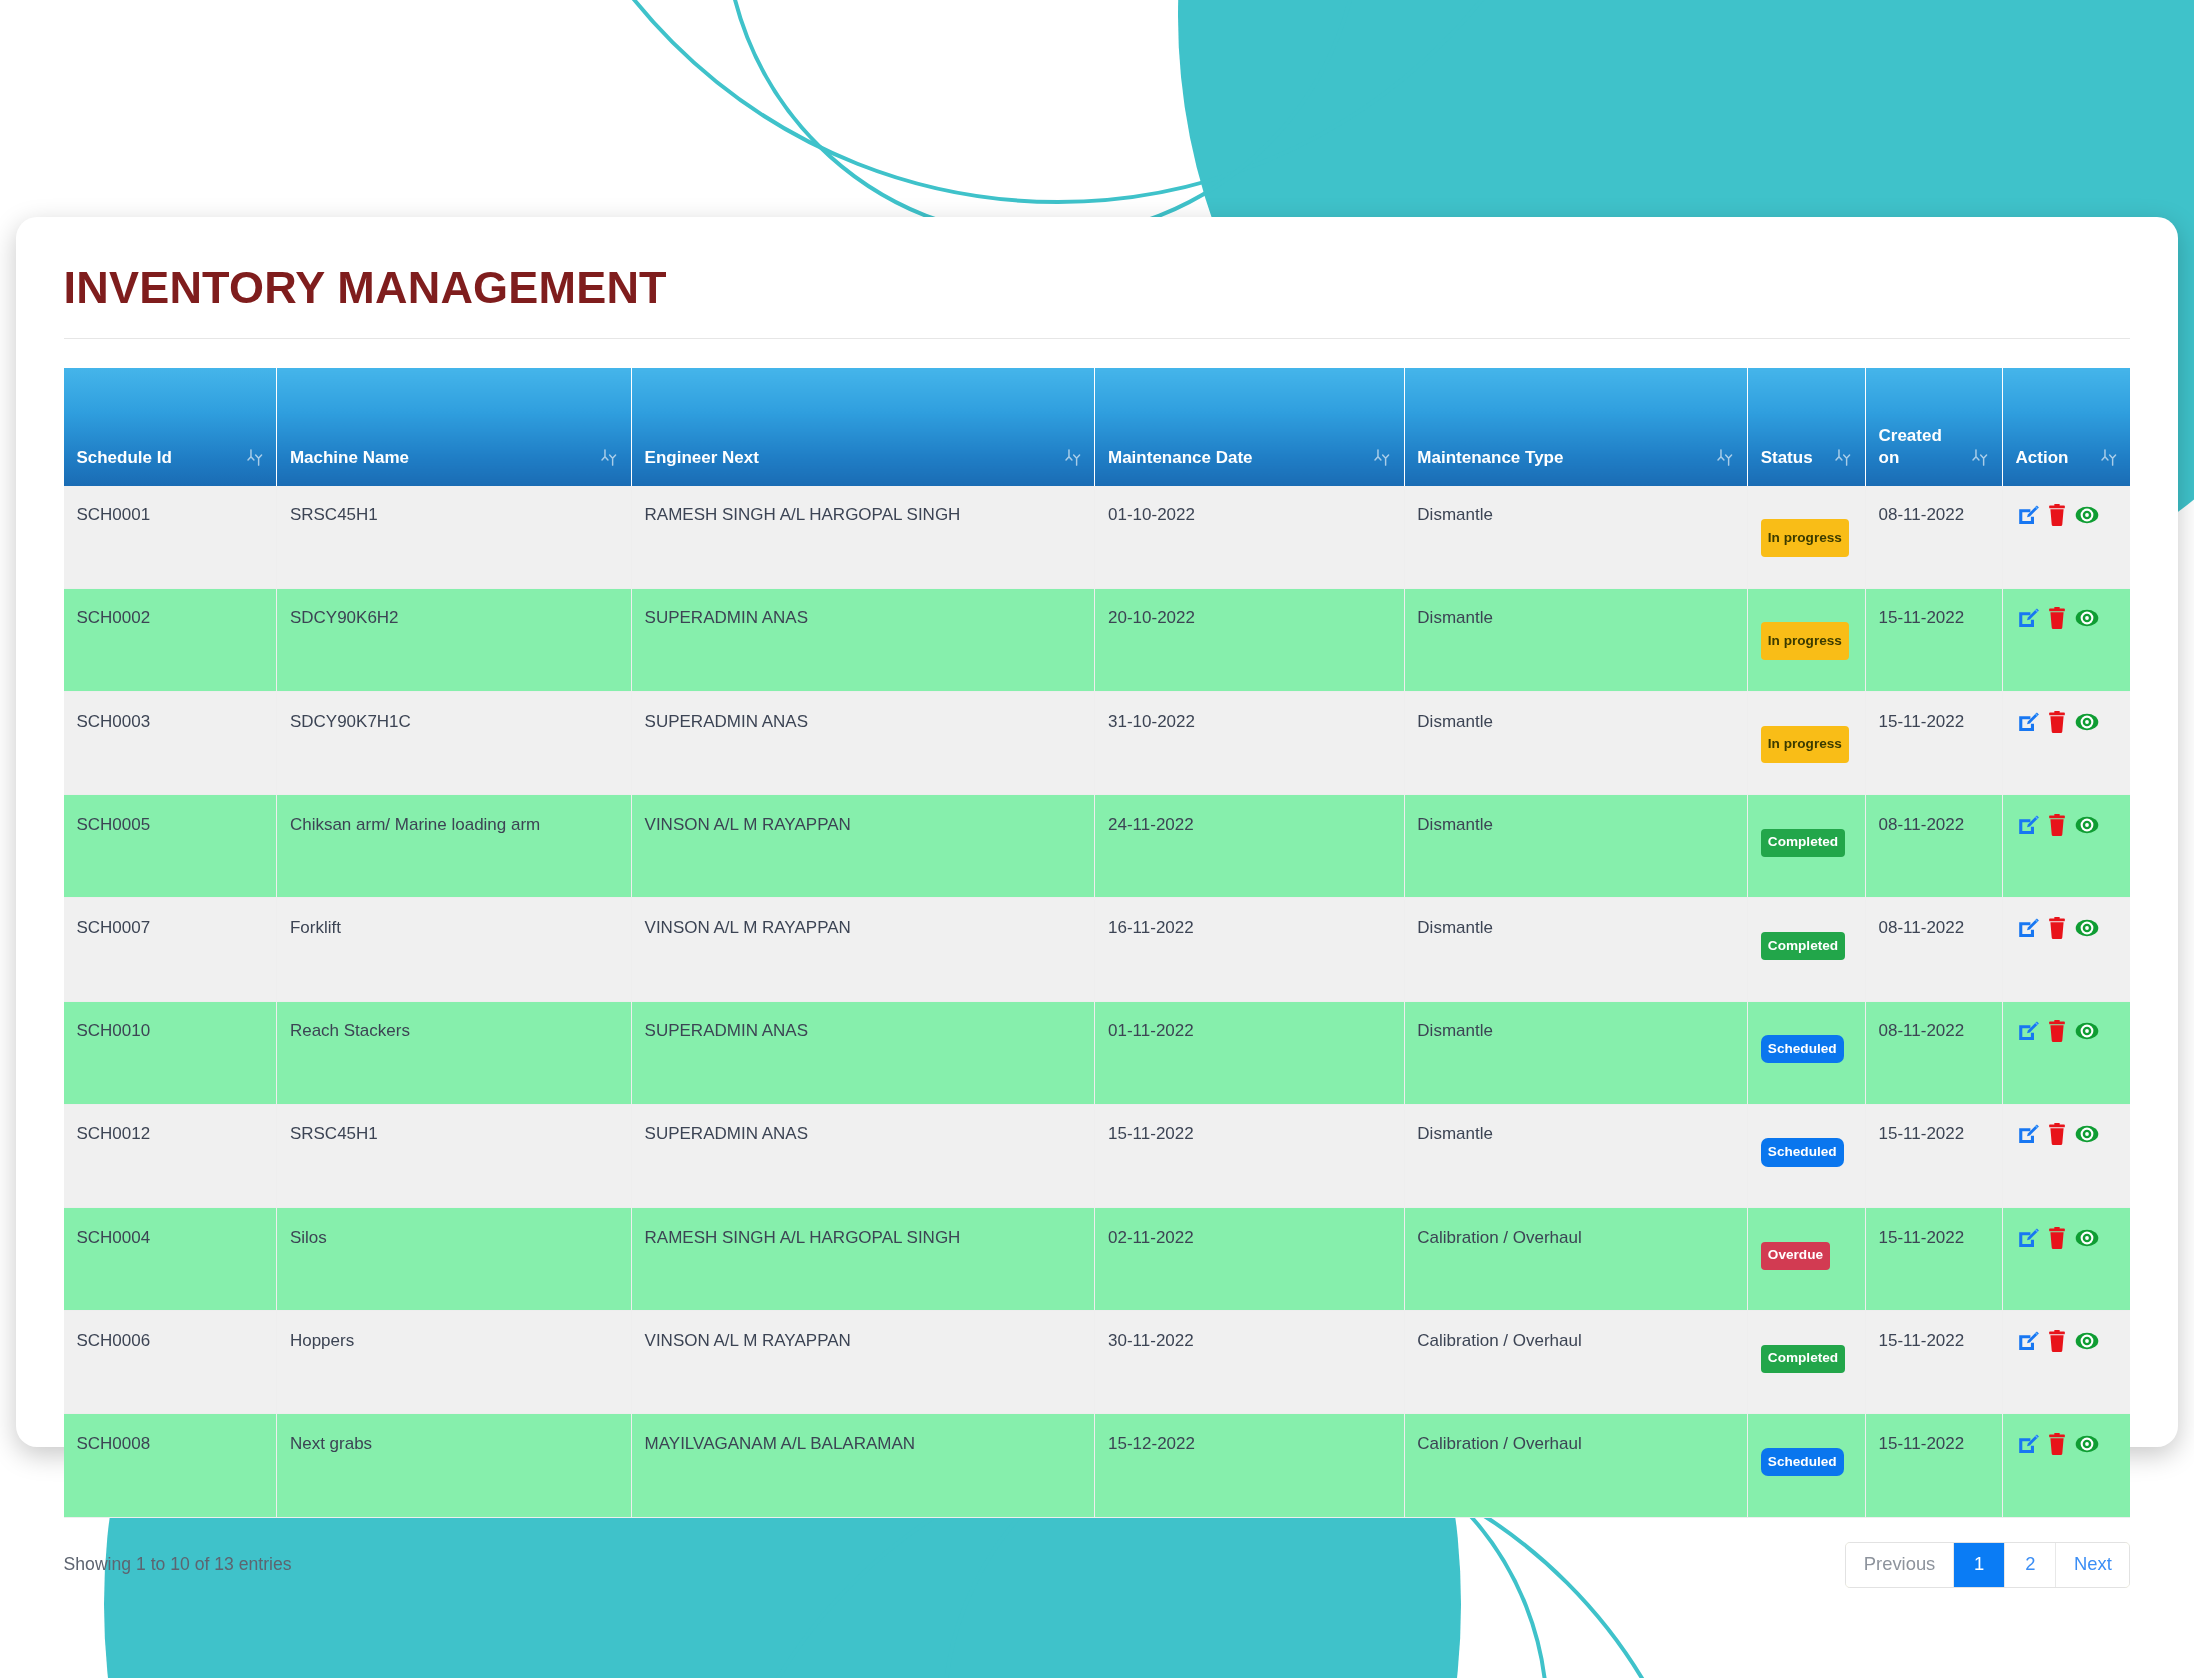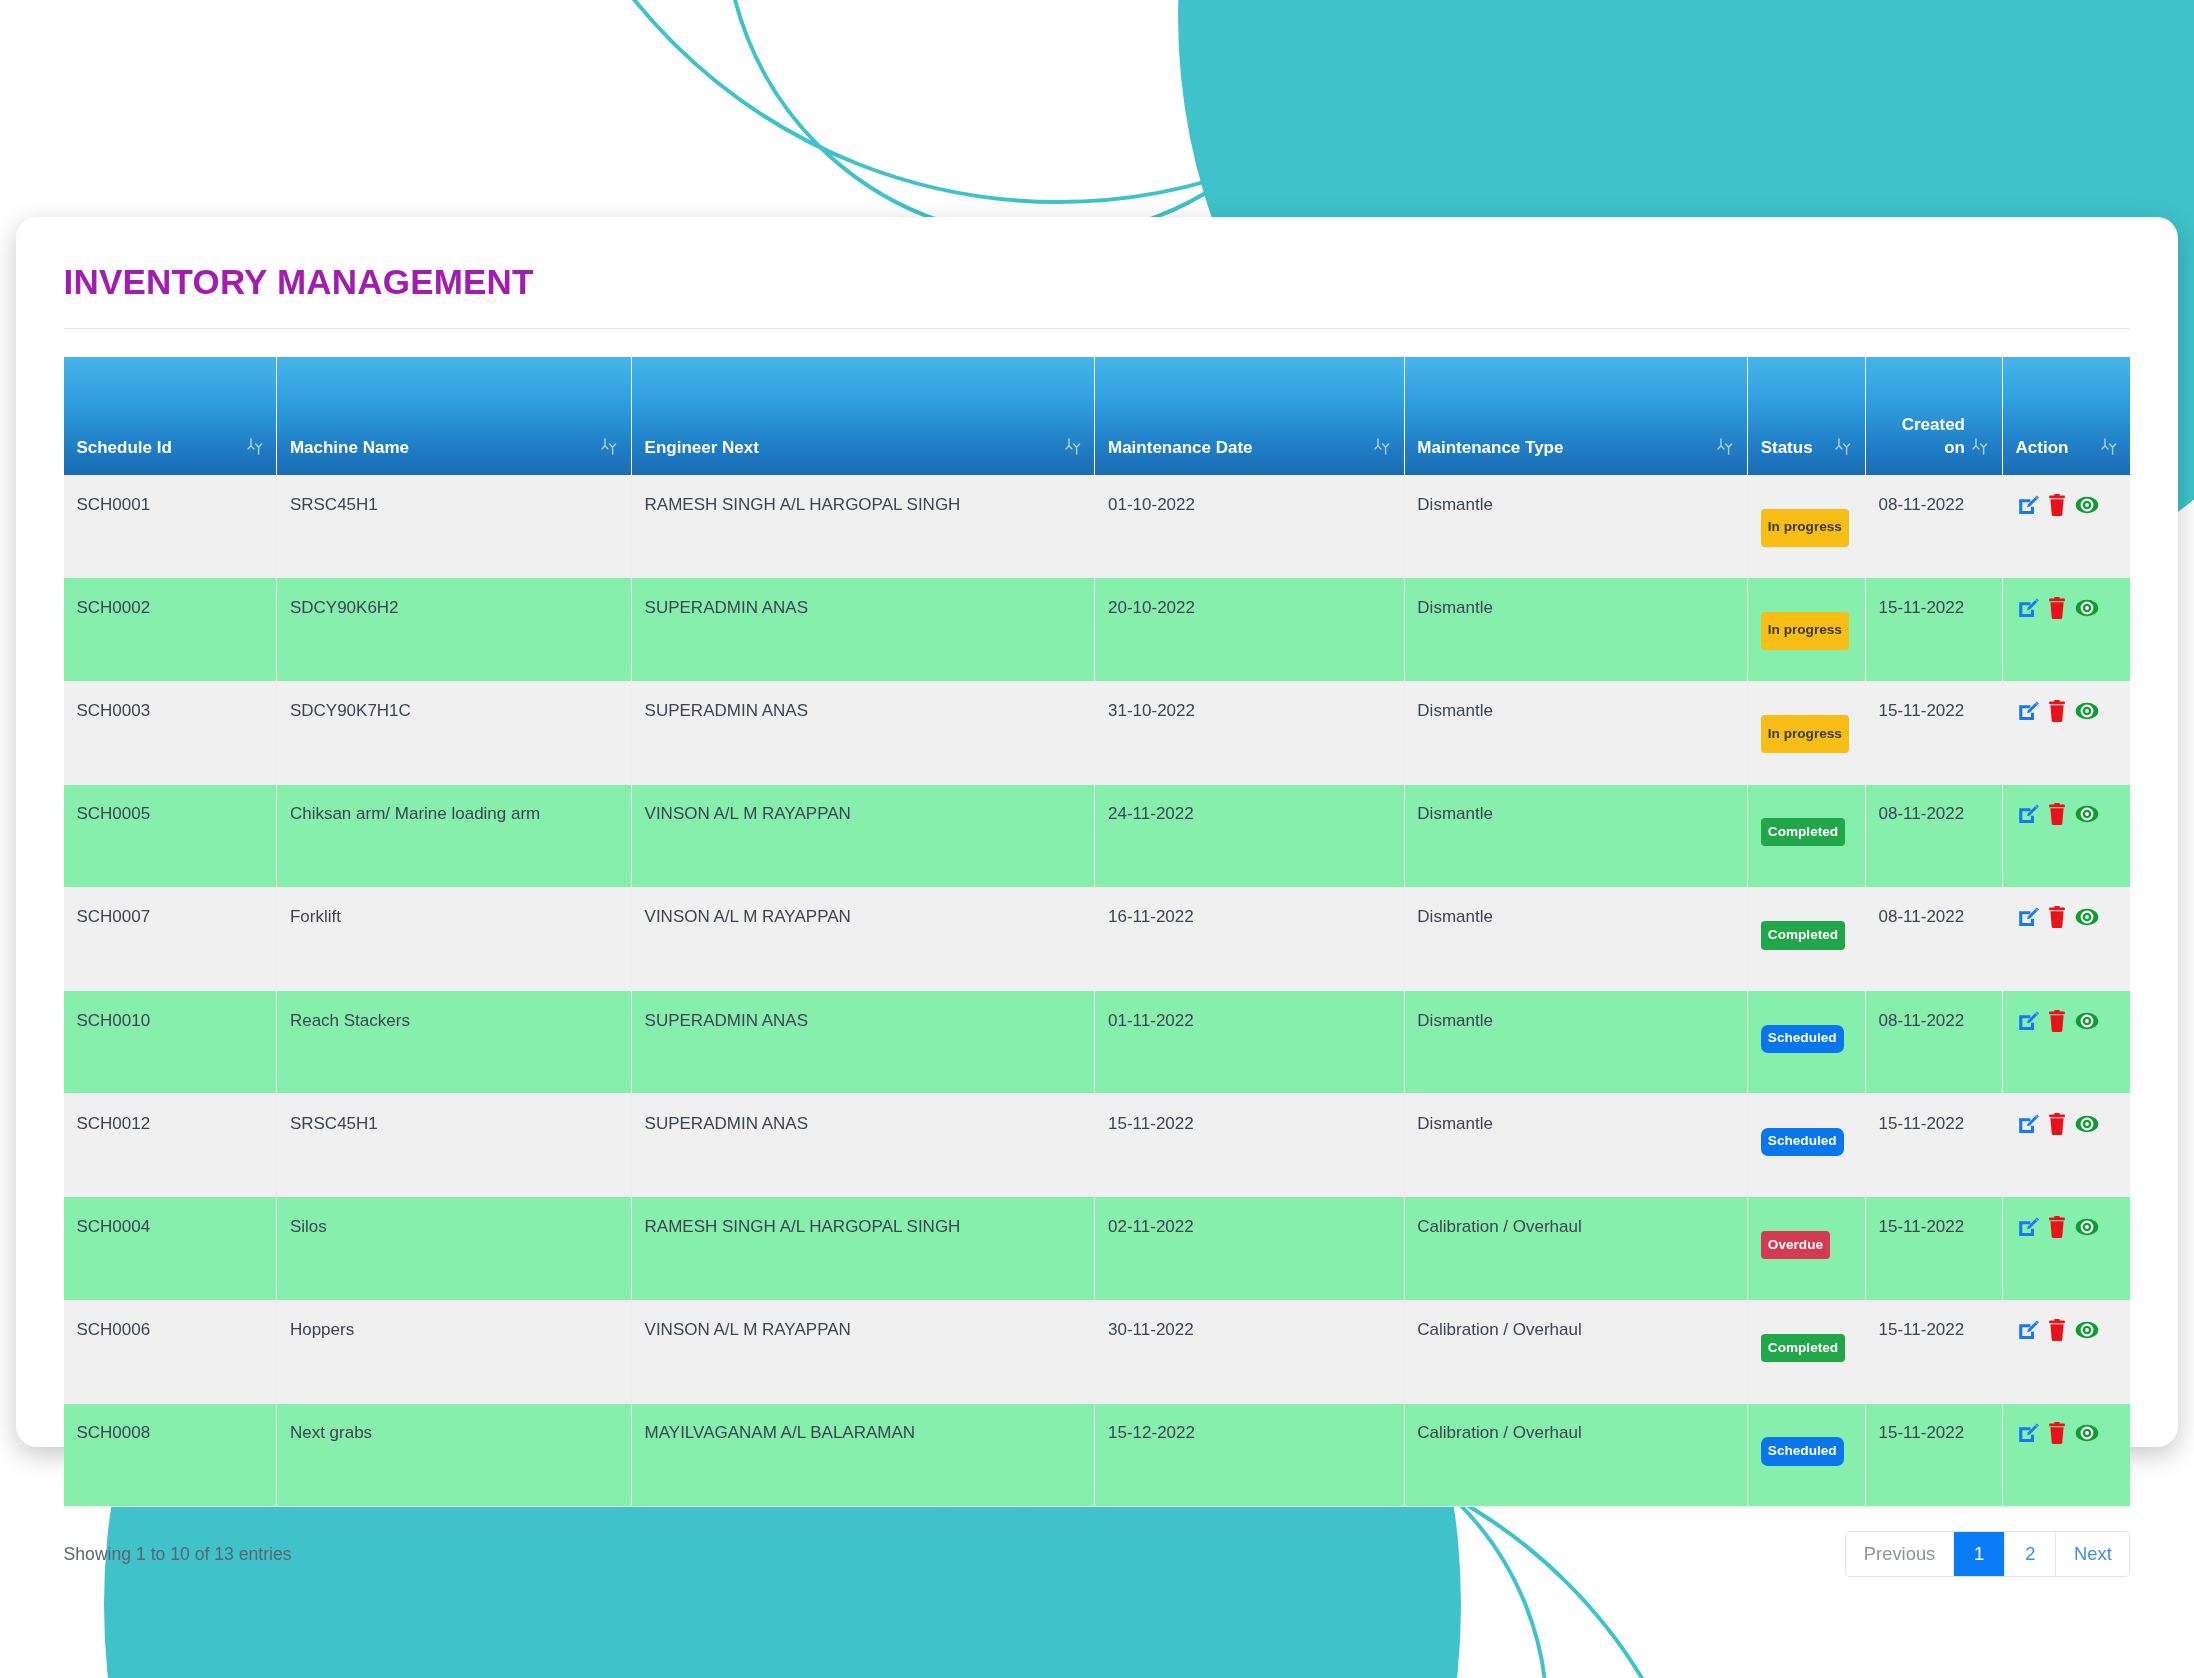--- a/index.html
+++ b/index.html
@@ -90,24 +90,24 @@
     height: 1230px;
     background: #ffffff;
     border-radius: 21px;
     box-shadow: 0 8px 27px rgba(0,0,0,0.22);
     z-index: 2;
     box-sizing: border-box;
     padding: 34px 30px 0 30px;
   }
 
   .page-title {
-    font-size: 35px;
+    font-size: 45px;
     font-weight: 700;
     letter-spacing: 0.2px;
-    color: #a21caf;
+    color: #7f1d1d;
     margin: 12.8px 0 0 17.6px;
     line-height: 1.05;
   }
   .title-rule {
     margin: 27px 17.6px 0 17.6px;
     height: 0.8px;
     background: #e6e6e6;
   }
 
   
@@ -132,21 +132,21 @@
     position: relative;
     line-height: 1.32;
   }
   table.dt thead th:last-child { border-right: none; }
   .th-inner {
     display: flex;
     align-items: flex-end;
     justify-content: space-between;
     gap: 6.4px;
   }
-  .th-label { display: block; text-align: right; }
+  .th-label { display: block; }
   .sort-ico {
     flex: 0 0 auto;
     opacity: 0.62;
     line-height: 1;
     font-size: 16px;
     letter-spacing: -2.4px;
     white-space: nowrap;
     padding-bottom: 0.8px;
   }
 

